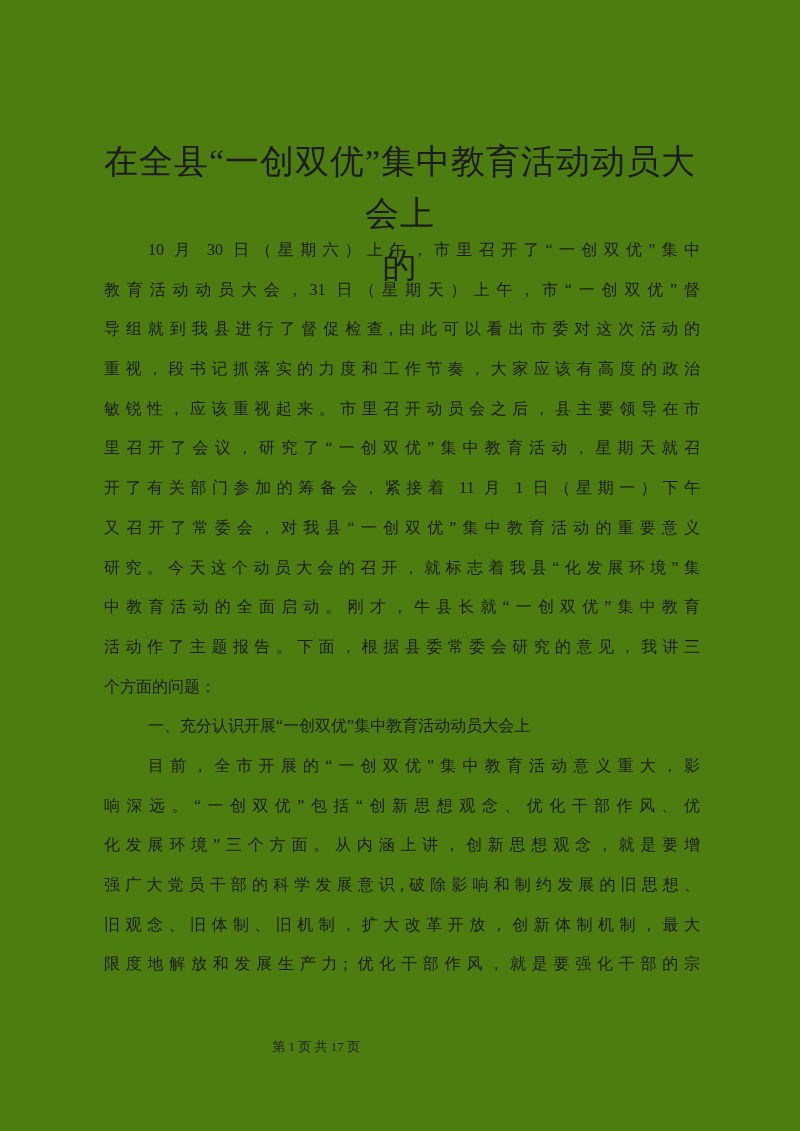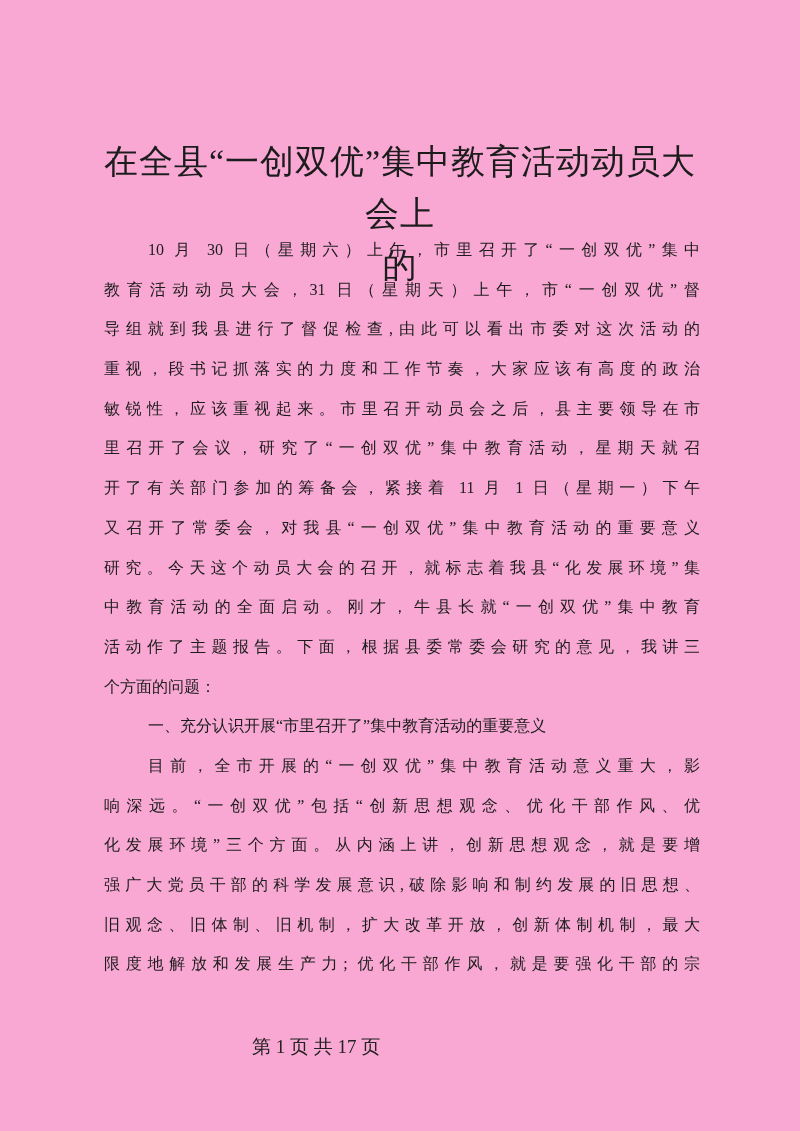--- a/index.html
+++ b/index.html
@@ -4,21 +4,21 @@
 <style>
   html, body {
     margin: 0;
     padding: 0;
     background: #ffffff;
   }
   .page {
     position: relative;
     width: 800px;
     height: 1131px;
-    background: #f9a8d4;
+    background: #4d7c0f;
     color: #1c1c1c;
     font-family: "Liberation Serif", "DejaVu Serif", serif;
     overflow: hidden;
   }
   .doc-title {
     position: absolute;
     top: 136px;
     left: 88px;
     width: 624px;
     text-align: center;
@@ -45,21 +45,21 @@
   }
   .indent {
     text-indent: 44px;
   }
   .footer {
     position: absolute;
     top: 1036px;
     left: 0;
     width: 632px;
     text-align: center;
-    font-size: 19px;
+    font-size: 13px;
     line-height: 22px;
     color: #222222;
   }
 </style>
 </head>
 <body>
 
 <div class="page">
 
   <div class="doc-title">
@@ -73,21 +73,21 @@
     <div class="line j">导组就到我县进行了督促检查,由此可以看出市委对这次活动的</div>
     <div class="line j">重视，段书记抓落实的力度和工作节奏，大家应该有高度的政治</div>
     <div class="line j">敏锐性，应该重视起来。市里召开动员会之后，县主要领导在市</div>
     <div class="line j">里召开了会议，研究了“一创双优”集中教育活动，星期天就召</div>
     <div class="line j">开了有关部门参加的筹备会，紧接着 11 月 1 日（星期一）下午</div>
     <div class="line j">又召开了常委会，对我县“一创双优”集中教育活动的重要意义</div>
     <div class="line j">研究。今天这个动员大会的召开，就标志着我县“化发展环境”集</div>
     <div class="line j">中教育活动的全面启动。刚才，牛县长就“一创双优”集中教育</div>
     <div class="line j">活动作了主题报告。下面，根据县委常委会研究的意见，我讲三</div>
     <div class="line">个方面的问题：</div>
-    <div class="line indent">一、充分认识开展“市里召开了”集中教育活动的重要意义</div>
+    <div class="line indent">一、充分认识开展“一创双优”集中教育活动动员大会上</div>
     <div class="line j indent">目前，全市开展的“一创双优”集中教育活动意义重大，影</div>
     <div class="line j">响深远。“一创双优”包括“创新思想观念、优化干部作风、优</div>
     <div class="line j">化发展环境”三个方面。从内涵上讲，创新思想观念，就是要增</div>
     <div class="line j">强广大党员干部的科学发展意识,破除影响和制约发展的旧思想、</div>
     <div class="line j">旧观念、旧体制、旧机制，扩大改革开放，创新体制机制，最大</div>
     <div class="line j">限度地解放和发展生产力; 优化干部作风，就是要强化干部的宗</div>
   </div>
 
   <div class="footer">第 1 页 共 17 页</div>
 

